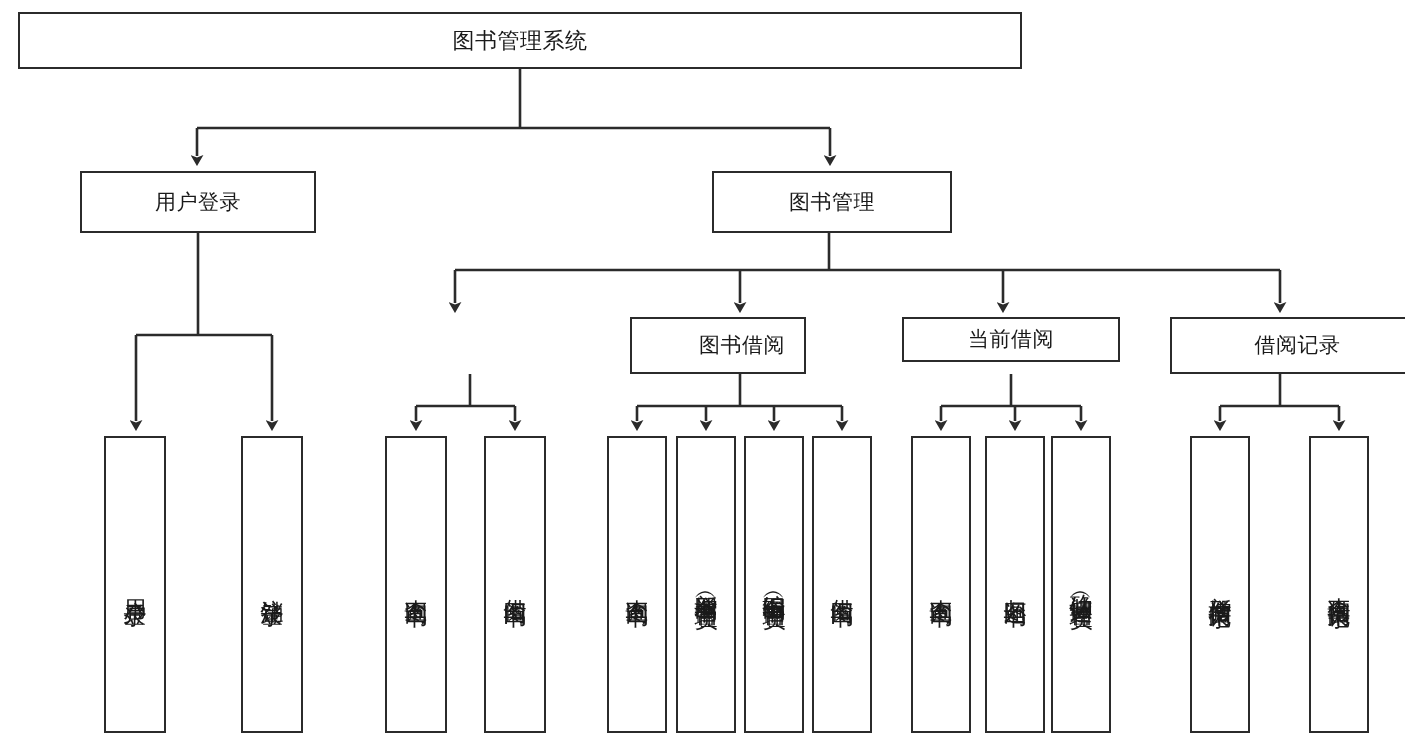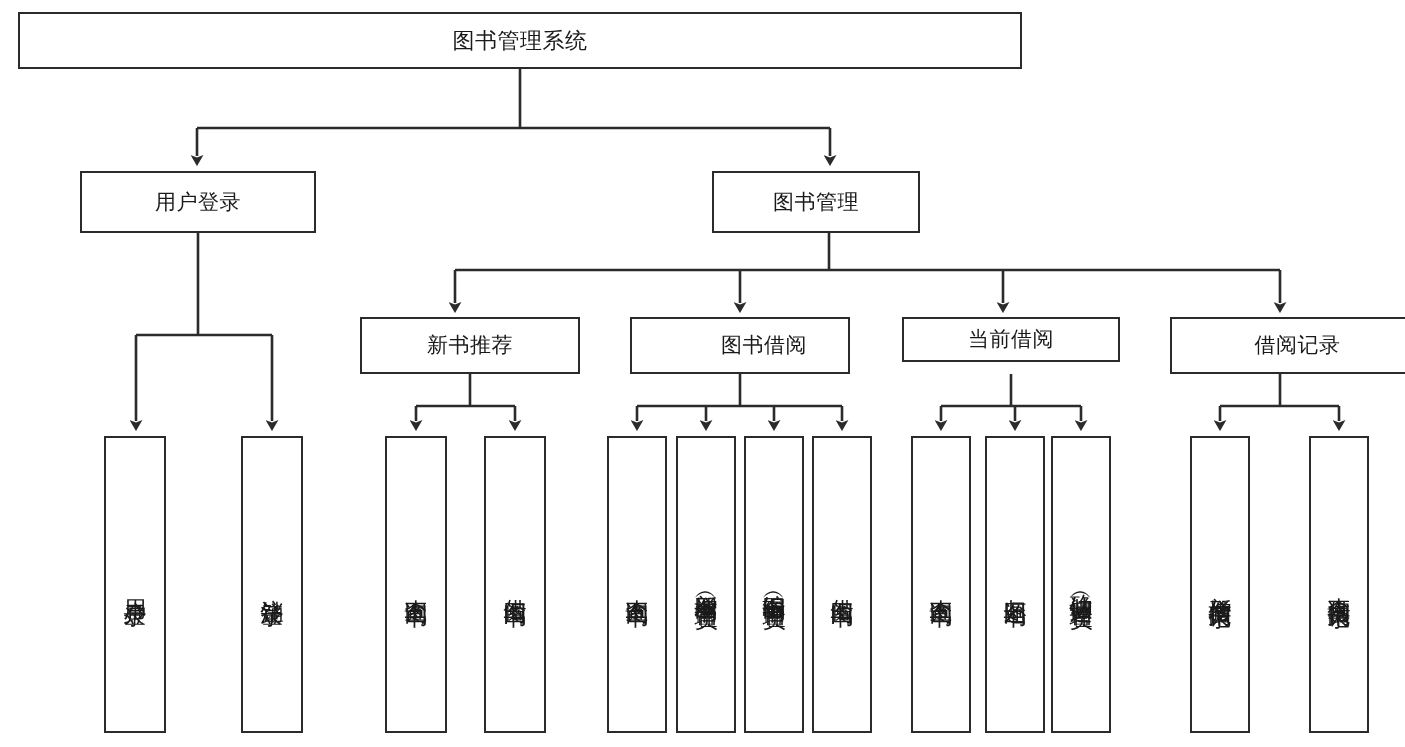--- a/index.html
+++ b/index.html
@@ -125,28 +125,25 @@
     </g>
   </svg>
 
   <div class="node horiz" id="root-node" style="left: 18px; top: 12px; width: 1004px; height: 57px;">
     <span class="lbl">图书管理系统</span>
   </div>
 
   <div class="node horiz" style="left: 80px; top: 171px; width: 236px; height: 62px;">
     <span class="lbl">用户登录</span>
   </div>
-  <div class="node horiz" style="left: 712px; top: 171px; width: 208px; height: 62px;">
+  <div class="node horiz" style="left: 712px; top: 171px; width: 240px; height: 62px;">
     <span class="lbl">图书管理</span>
   </div>
 
-  <div class="node horiz" style="left: 360px; top: 317px; width: 220px; height: 57px;">
-    <span class="lbl">新书推荐</span>
-  </div>
-  <div class="node horiz" style="left: 630px; top: 317px; width: 220px; height: 57px; padding-left: 48px;">
+  <div class="node horiz" style="left: 630px; top: 317px; width: 176px; height: 57px; padding-left: 48px;">
     <span class="lbl">图书借阅</span>
   </div>
   <div class="node horiz" style="left: 902px; top: 317px; width: 218px; height: 45px;">
     <span class="lbl">当前借阅</span>
   </div>
   <div class="node horiz" style="left: 1170px; top: 317px; width: 255px; height: 57px;">
     <span class="lbl">借阅记录</span>
   </div>
 
   <div class="node vert" style="left: 104px; top: 436px; width: 62px; height: 297px;">

